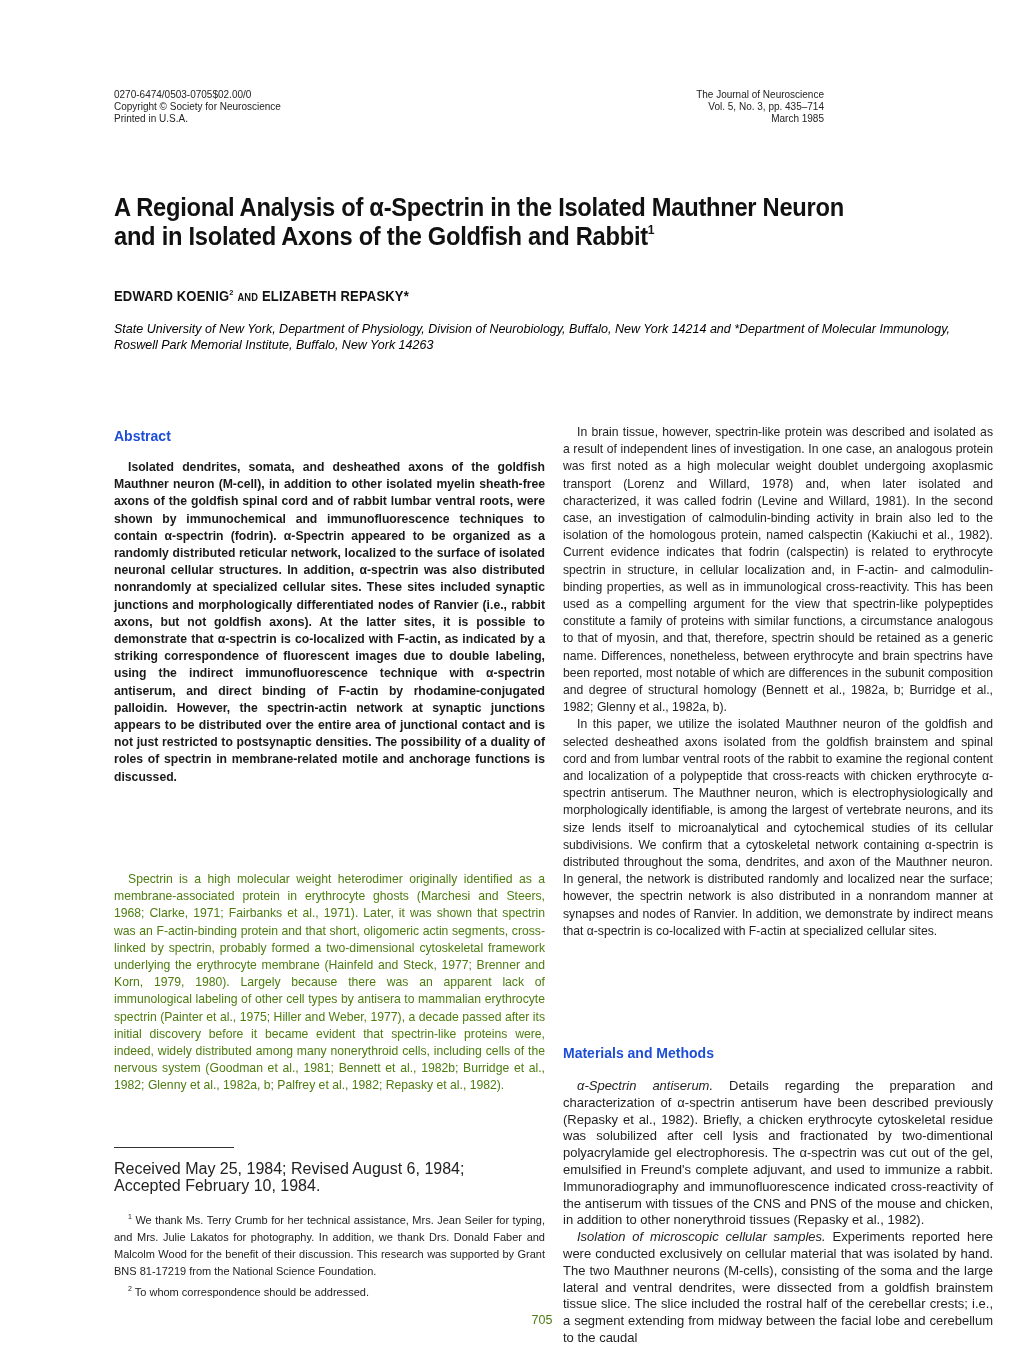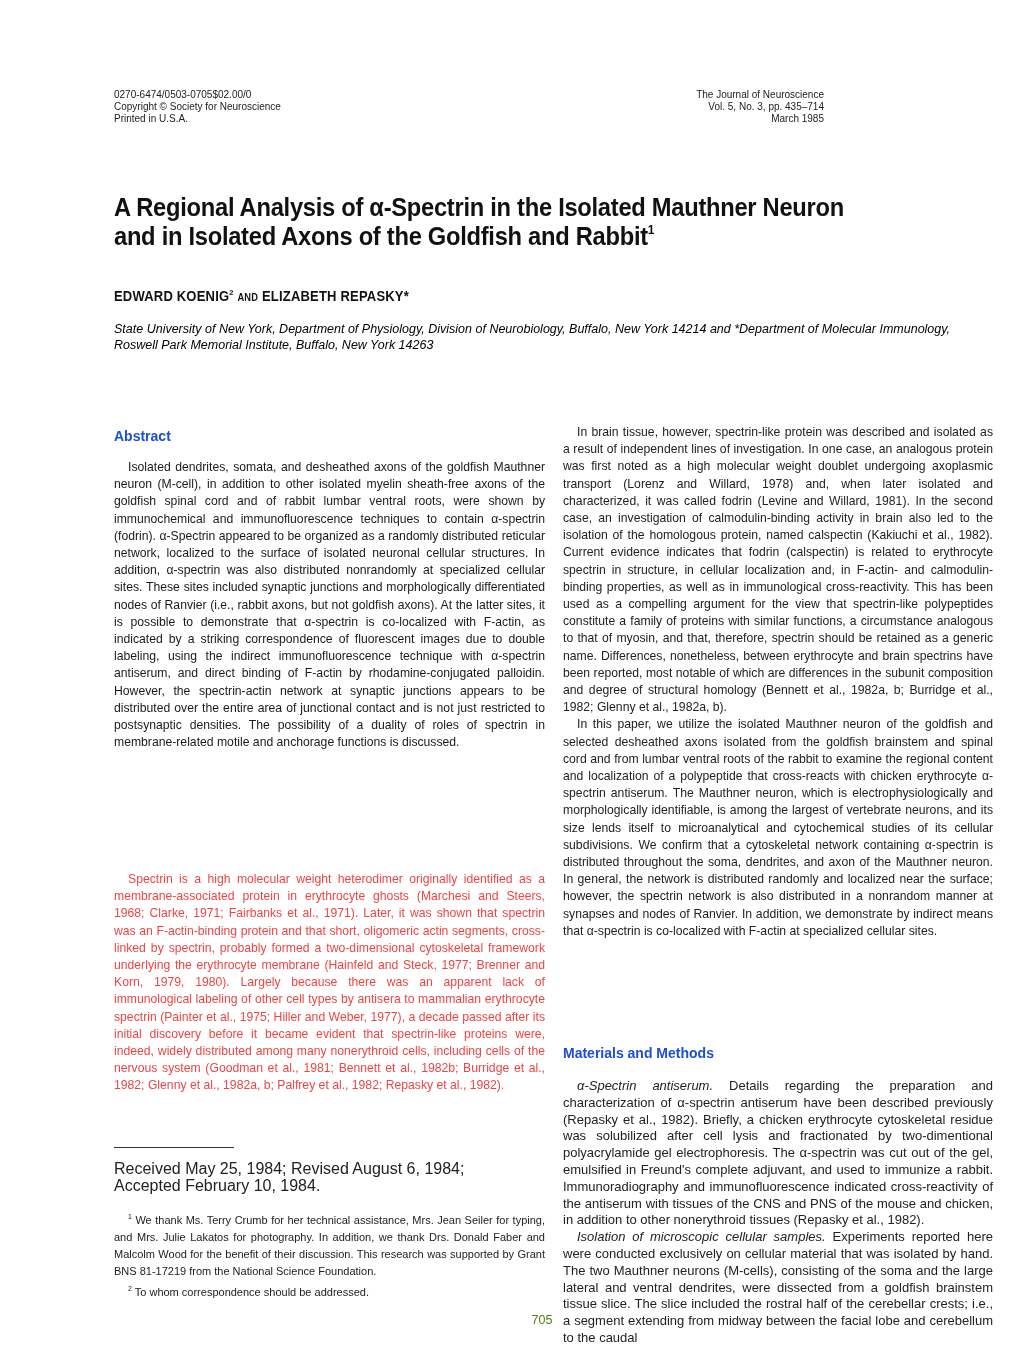--- a/index.html
+++ b/index.html
@@ -8,22 +8,22 @@
   .hdr-left { position: absolute; left: 82px; top: 89px; font-size: 10px; line-height: 12px; color: #222; }
   .hdr-right { position: absolute; right: 56px; top: 89px; font-size: 10px; line-height: 12px; color: #222; text-align: right; }
   .title { position: absolute; left: 82px; top: 193px; width: 880px; font-size: 25.5px; line-height: 29px; font-weight: bold; letter-spacing: -0.3px; color: #111; transform: scaleX(0.93); transform-origin: left top; }
   .title sup { font-size: 13px; vertical-align: top; line-height: 13px; position: relative; top: 1px; }
   .authors { position: absolute; left: 82px; top: 288px; font-size: 14px; font-weight: bold; color: #111; letter-spacing: 0.2px; transform: scaleX(0.93); transform-origin: left top; }
   .authors .sc { font-size: 10px; }
   .authors sup { font-size: 8px; vertical-align: top; }
   .affil { position: absolute; left: 82px; top: 321px; width: 880px; font-size: 12.5px; line-height: 16px; font-style: italic; color: #000000; }
   .sec-head { font-weight: bold; font-size: 14px; color: #1d4ed8; }
   .abstract-head { position: absolute; left: 82px; top: 428px; }
-  .abstract { position: absolute; left: 82px; top: 459px; width: 431px; font-size: 12.2px; line-height: 17.2px; font-weight: normal; text-align: justify; color: #1a1a1a; text-indent: 14px; }
-  .intro-left { position: absolute; left: 82px; top: 871px; width: 431px; font-size: 12.2px; line-height: 17.2px; text-align: justify; text-indent: 14px; color: #ef4444; }
+  .abstract { position: absolute; left: 82px; top: 459px; width: 431px; font-size: 12.2px; line-height: 17.2px; font-weight: bold; text-align: justify; color: #1a1a1a; text-indent: 14px; }
+  .intro-left { position: absolute; left: 82px; top: 871px; width: 431px; font-size: 12.2px; line-height: 17.2px; text-align: justify; text-indent: 14px; color: #4d7c0f; }
   .rule { position: absolute; left: 82px; top: 1147px; width: 120px; height: 0; border-top: 1px solid #333; }
   .received { position: absolute; left: 82px; top: 1160px; width: 431px; font-size: 16px; line-height: 17px; color: #222; }
   .footnotes { position: absolute; left: 82px; top: 1208px; width: 431px; font-size: 11px; line-height: 17px; text-align: justify; color: #222; }
   .footnotes p { margin: 0; text-indent: 14px; }
   .footnotes sup { font-size: 7px; }
   .right-body { position: absolute; left: 531px; top: 424px; width: 430px; font-size: 12.2px; line-height: 17.2px; text-align: justify; color: #222; }
   .right-body p { margin: 0; text-indent: 14px; }
   .mm-head { position: absolute; left: 531px; top: 1045px; }
   .mm-body { position: absolute; left: 531px; top: 1078px; width: 430px; font-size: 13px; line-height: 16.8px; text-align: justify; color: #222; }
   .mm-body p { margin: 0; text-indent: 14px; }

